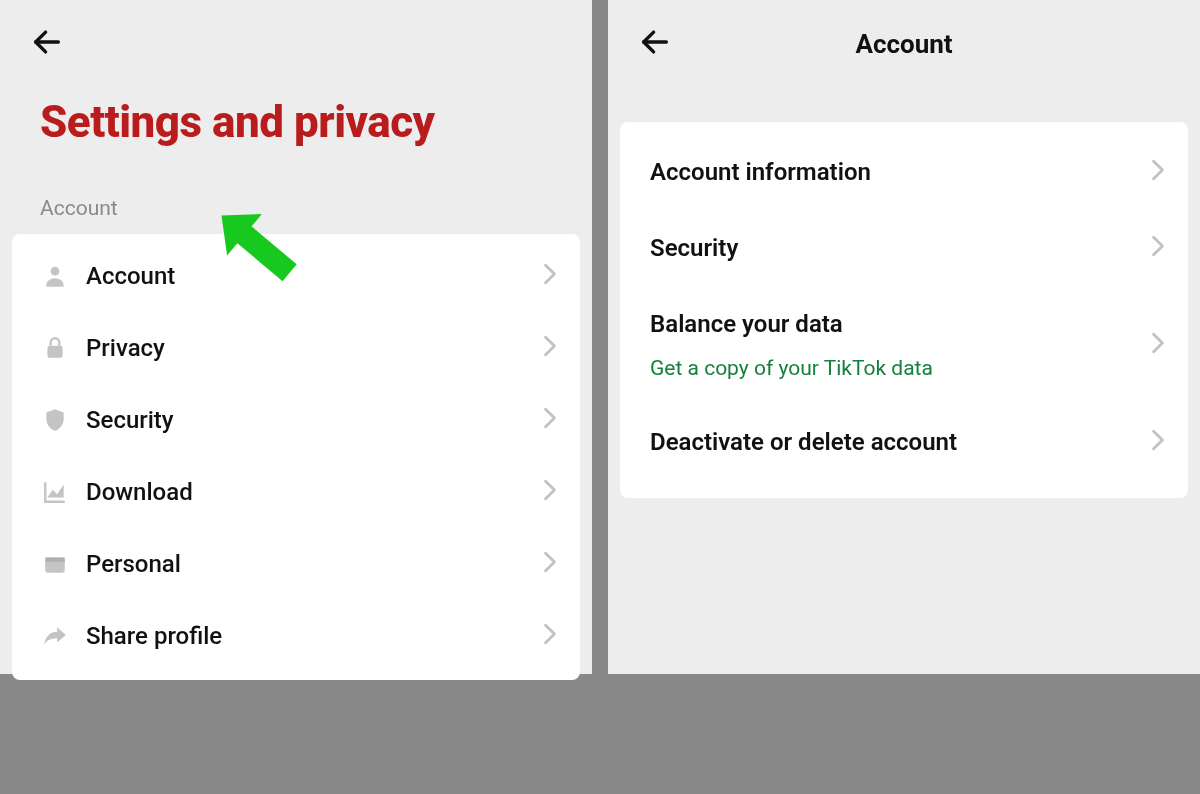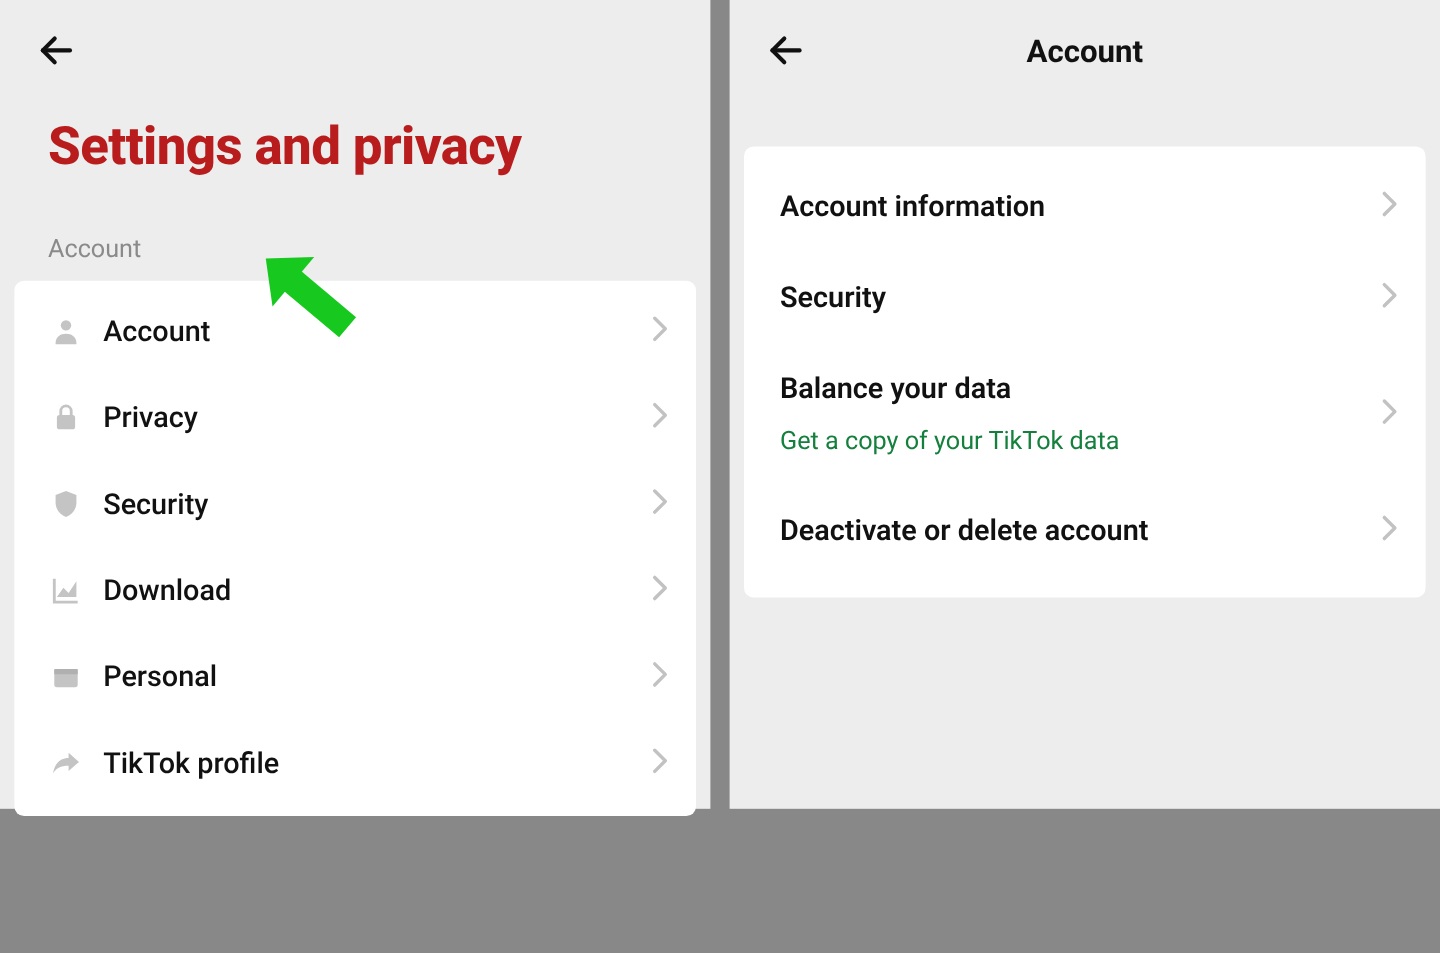--- a/index.html
+++ b/index.html
@@ -201,21 +201,21 @@
           </svg>
       </span>
     </div>
 
     <div class="row">
       <span class="row-icon">
         <svg viewBox="0 0 24 24">
             <path d="M14 4l8 7-8 7v-4c-6 0-10 2-12 6 1-7 5-12 12-12V4z"></path>
           </svg>
       </span>
-      <span class="row-label">TikTok profile</span>
+      <span class="row-label">Share profile</span>
       <span class="chevron">
         <svg viewBox="0 0 12 20">
             <path d="M2 2l8 8-8 8"></path>
           </svg>
       </span>
     </div>
 
   </div>
 </div>
 

